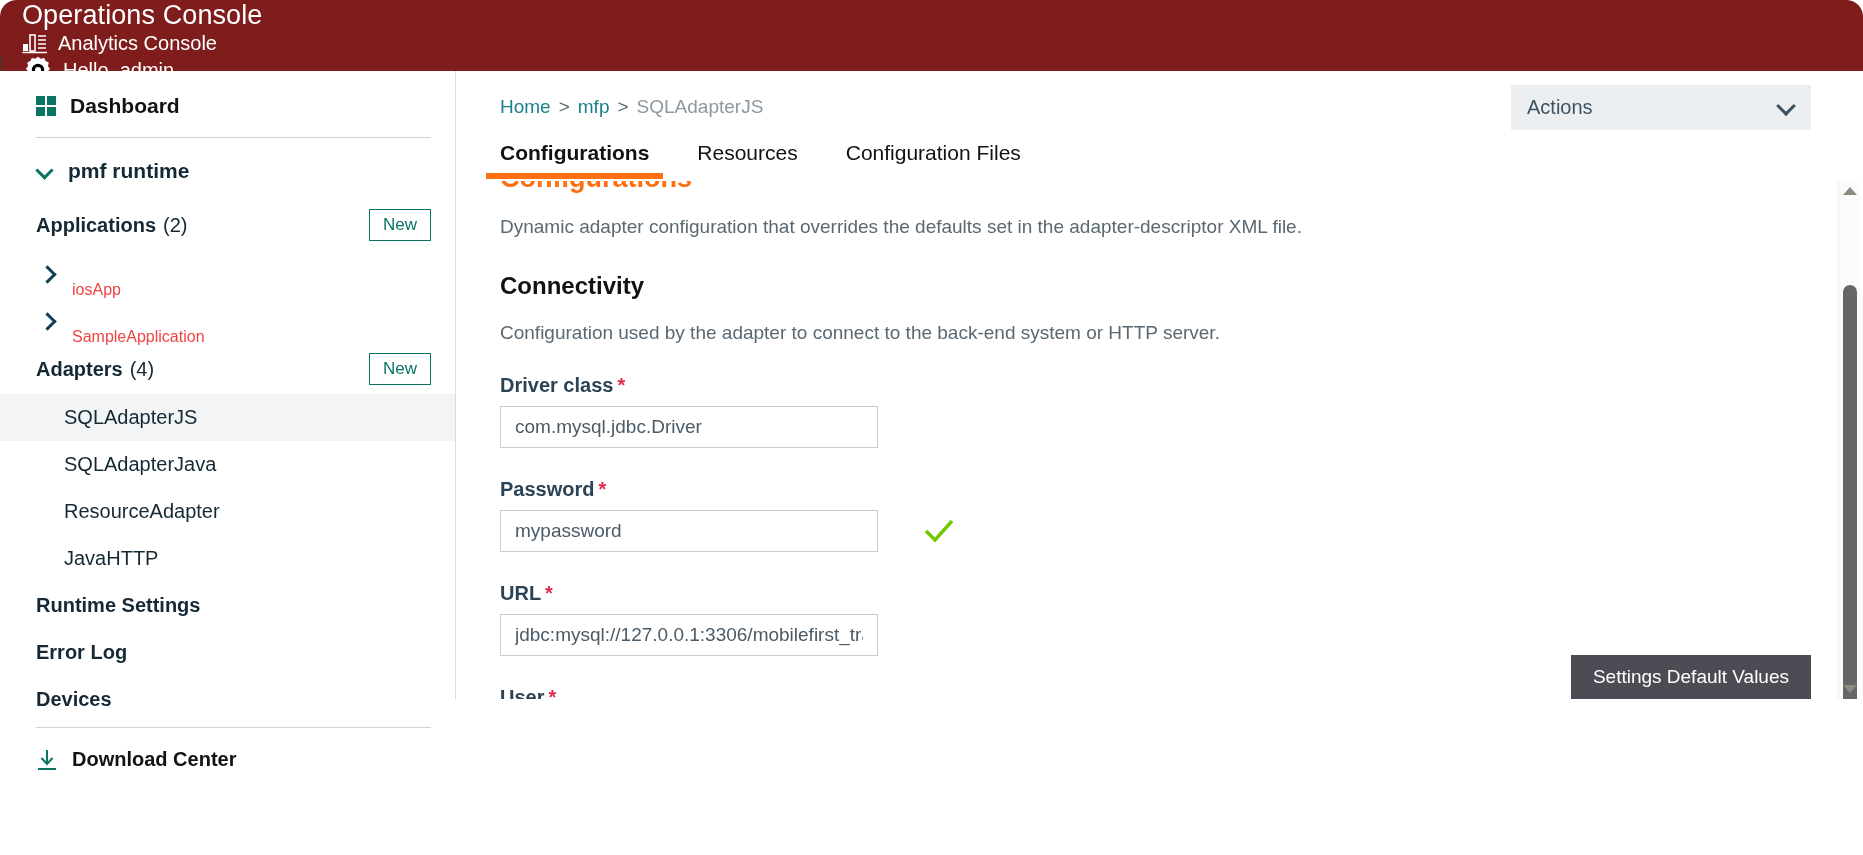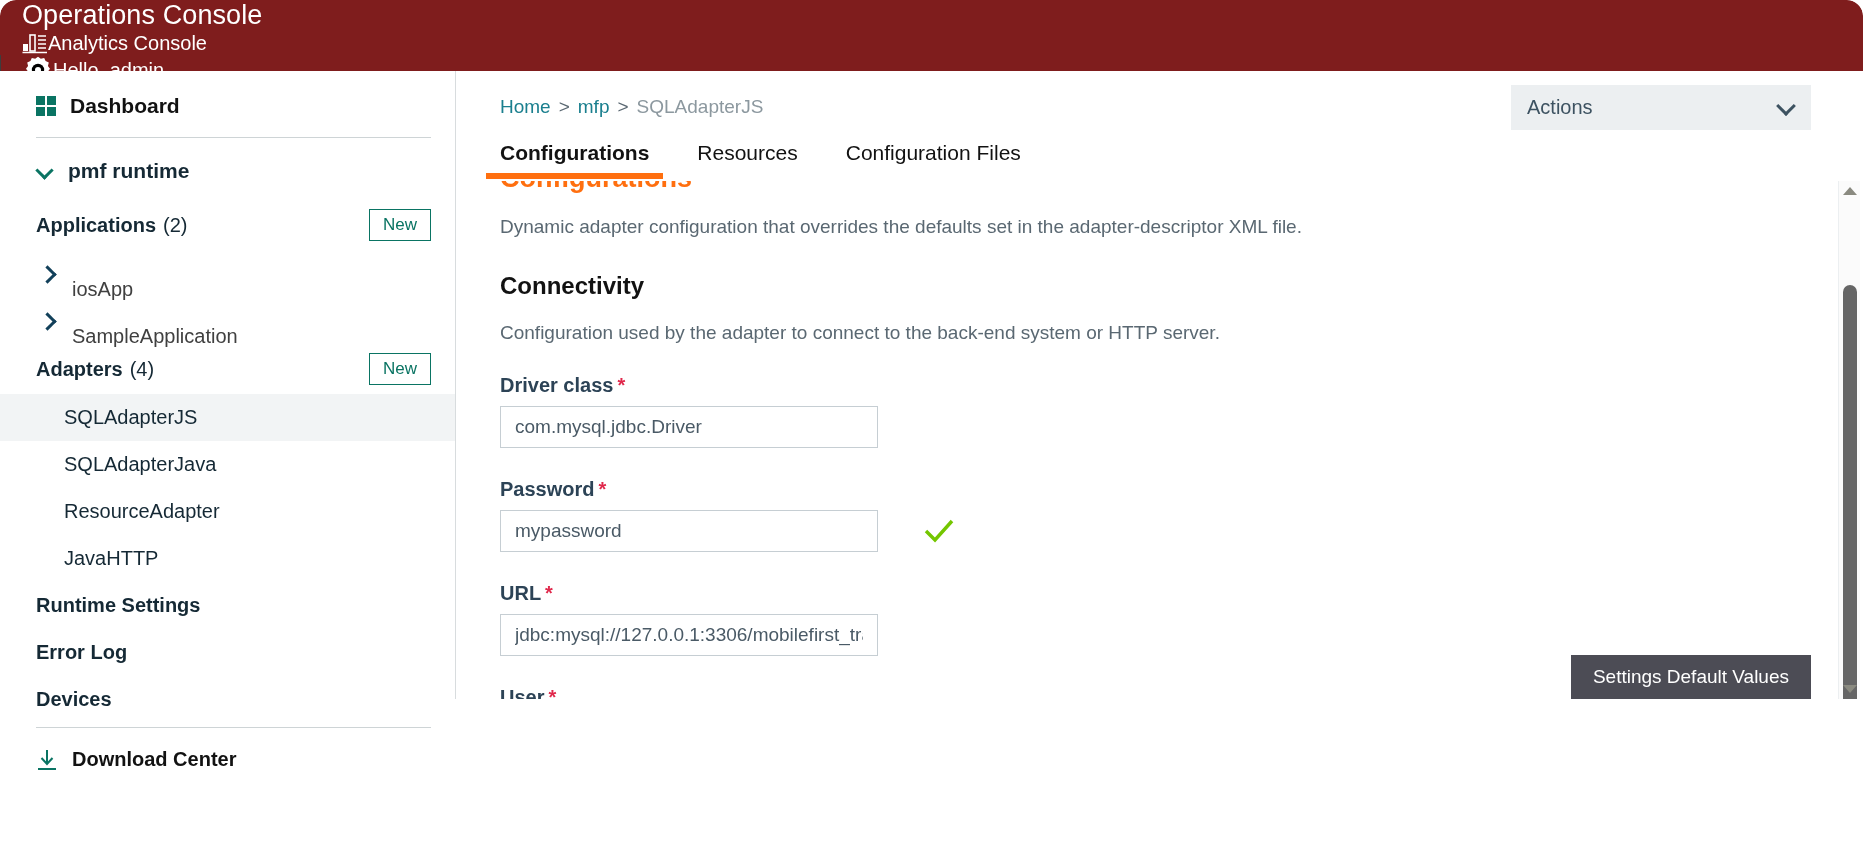--- a/index.html
+++ b/index.html
@@ -30,21 +30,21 @@
     display: flex; align-items: center;
     padding-left: 22px;
     font-size: 27px;
     color: #ffffff;
     font-weight: 400;
     letter-spacing: .1px;
     flex: 0 0 auto;
   }
   .topbar-spacer { flex: 1 1 auto; }
   .top-item {
-    display: flex; align-items: center; gap: 0;
+    display: flex; align-items: center; gap: 10px;
     padding: 0 22px;
     color: #ffffff;
     font-size: 20px;
     border-left: 1px solid #3d3d3d;
   }
   .top-item.no-div { border-left: none; }
   .top-item.icon-only { padding: 0 26px; }
 
   .analytics-icon { display: block; }
   .gear-icon { display: block; }
@@ -127,21 +127,21 @@
     padding: 4px 13px;
     font-family: "Liberation Sans", sans-serif;
     cursor: pointer;
     line-height: 1.35;
   }
 
   .app-row {
     display: flex; align-items: center;
     height: 47px; padding-left: 40px;
   }
-  .app-label { font-size: 20px; color: #404040; margin-top: 32px; }
+  .app-label { font-size: 16px; color: #ef4444; margin-top: 32px; }
 
   .adapter-row {
     display: flex; align-items: center;
     height: 47px; padding-left: 64px;
   }
   .adapter-row.selected { background: #f2f4f5; }
   .adapter-label { font-size: 20px; color: #152935; }
 
   .plain-row {
     display: flex; align-items: center;

